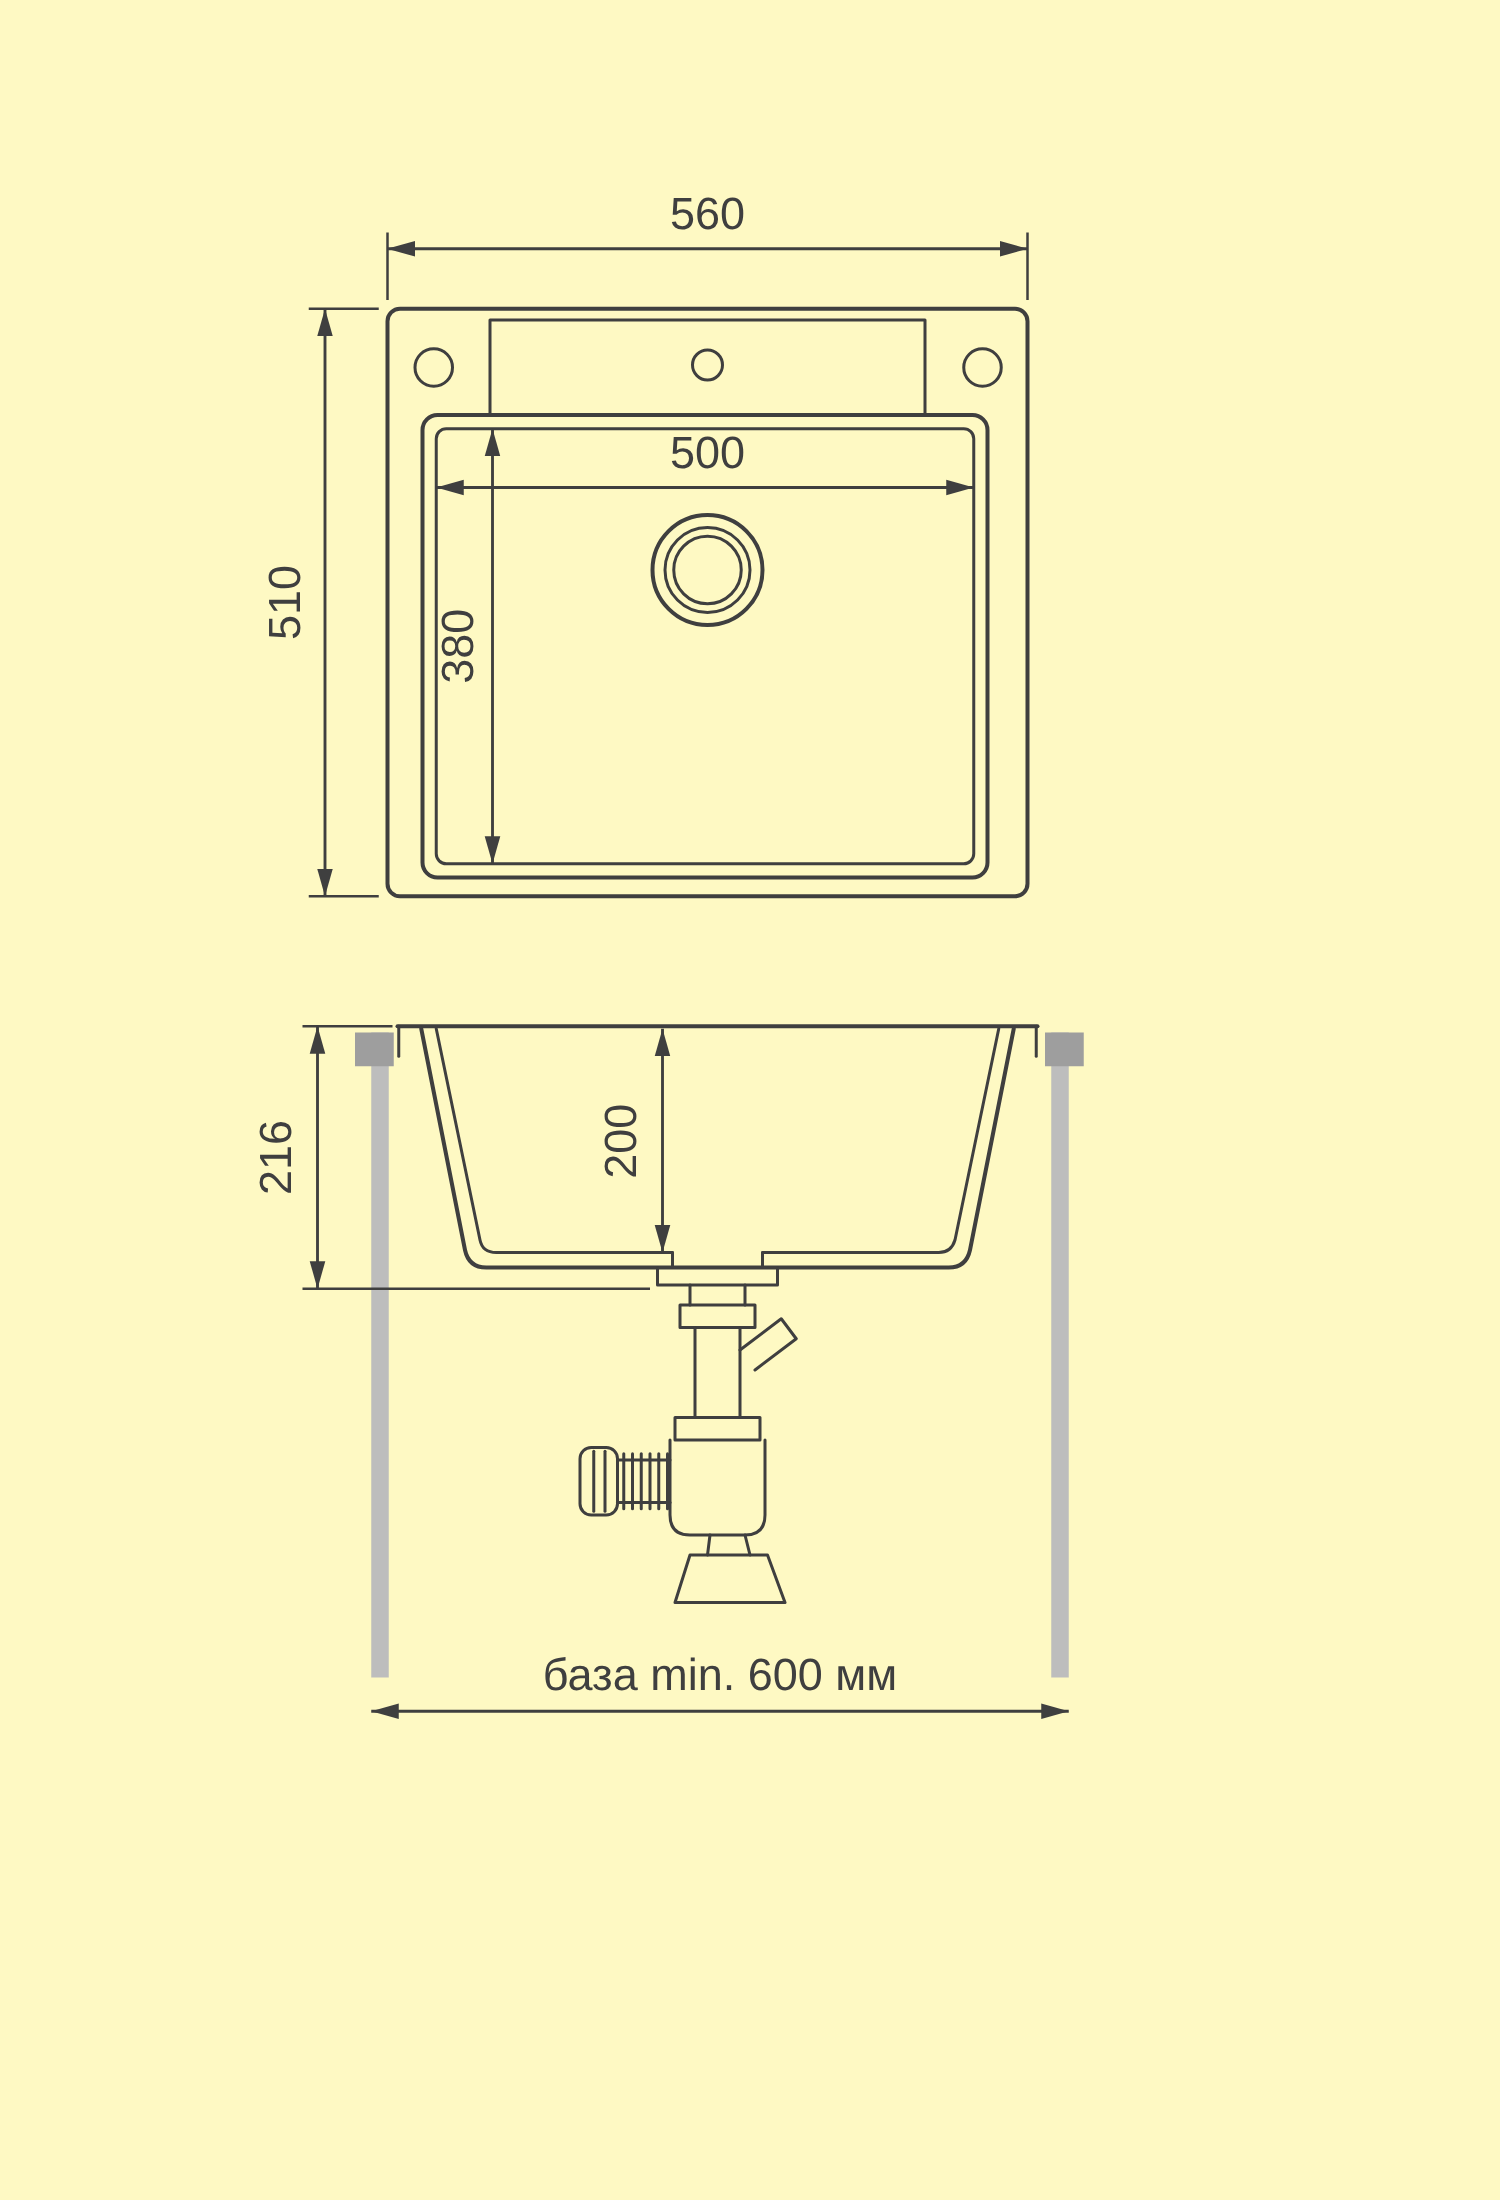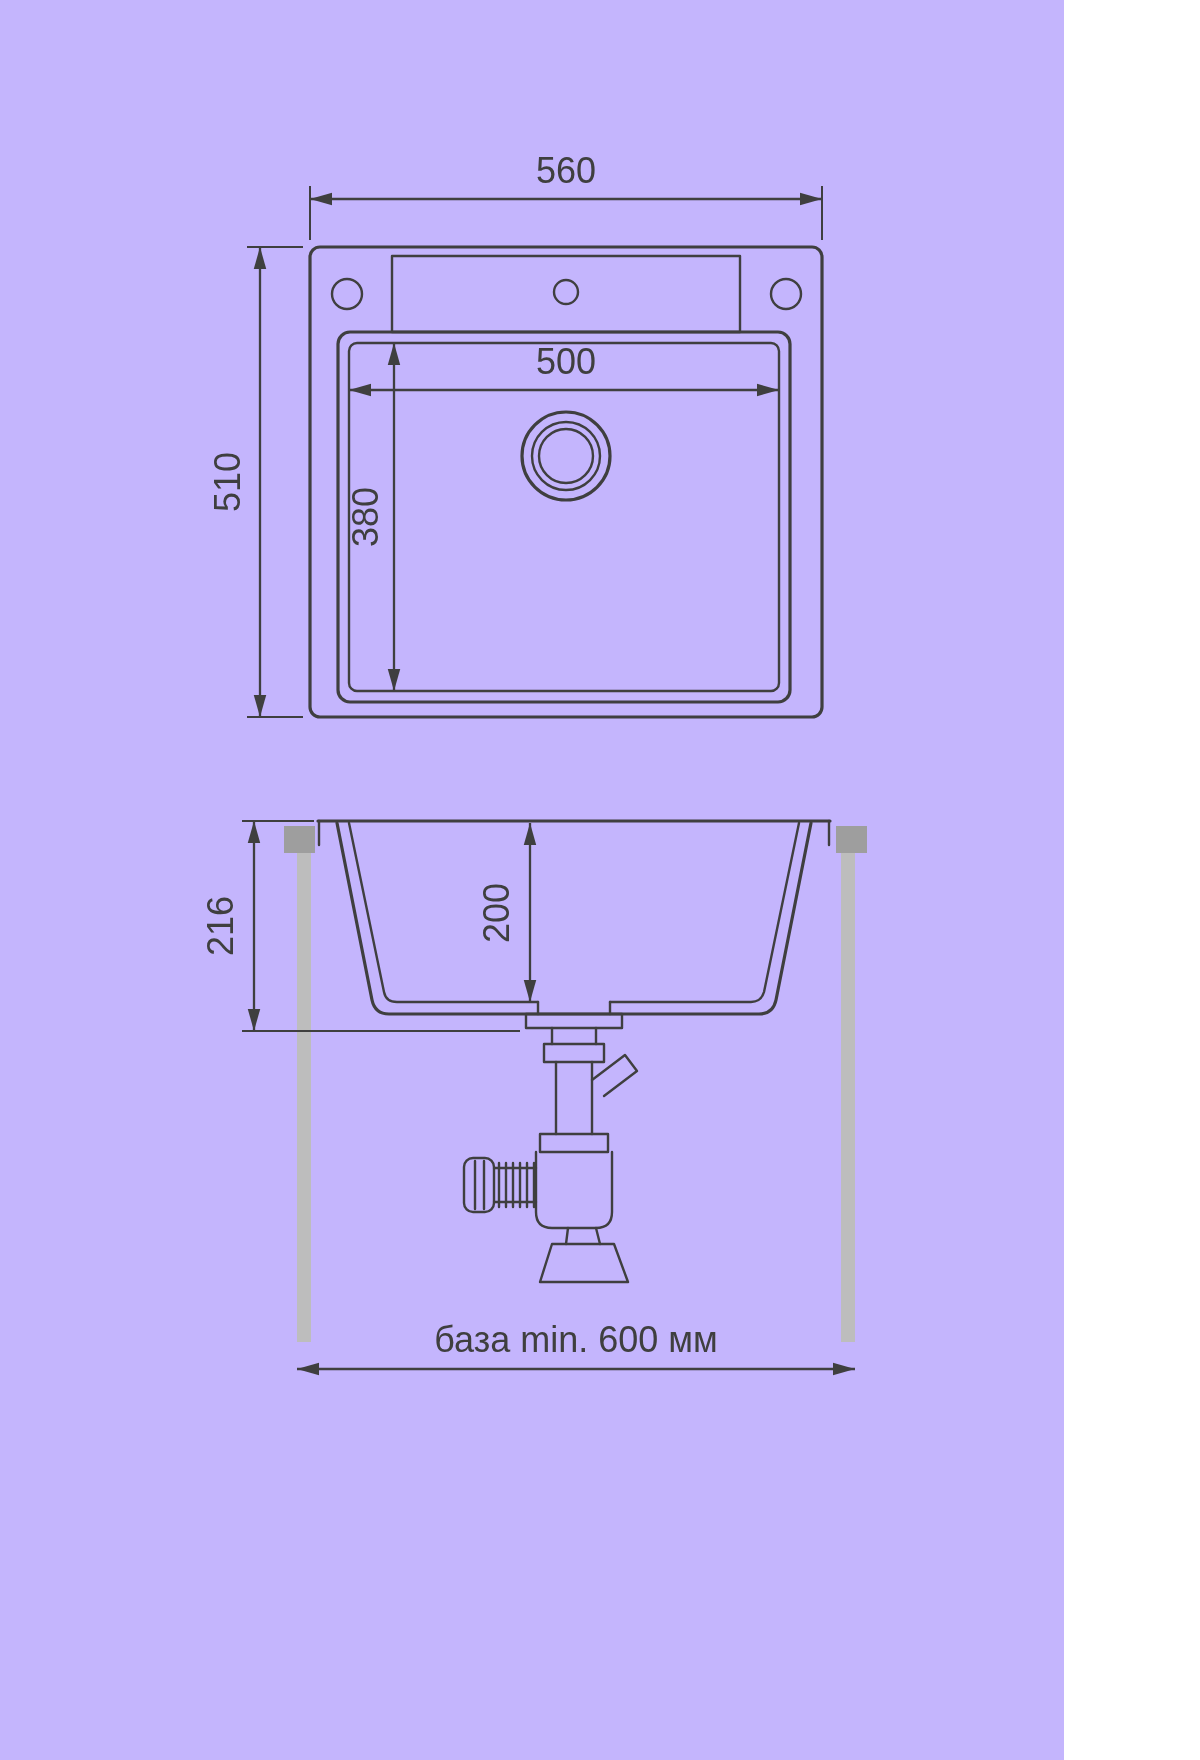--- a/index.html
+++ b/index.html
@@ -1,23 +1,23 @@
 <!DOCTYPE html>
 <html><head>
 <meta charset="utf-8">
 <style>
   html, body {
     margin: 0;
     padding: 0;
     background: #ffffff;
   }
   .page {
-    width: 1064px;
+    width: 1200px;
     height: 1760px;
-    background: #c4b5fd;
+    background: #fef9c3;
     position: relative;
     overflow: hidden;
   }
   svg { display: block; }
   .ln  { fill: none; stroke: #3f3f3f; stroke-width: 3.2; stroke-linecap: round; stroke-linejoin: round; }
   .ln2 { fill: none; stroke: #3f3f3f; stroke-width: 2.4; stroke-linecap: round; stroke-linejoin: round; }
   .dim { fill: none; stroke: #3f3f3f; stroke-width: 2.3; stroke-linecap: butt; }
   .ext { fill: none; stroke: #3f3f3f; stroke-width: 2;   stroke-linecap: butt; }
   .dimtxt {
     font-family: "Liberation Sans", sans-serif;

